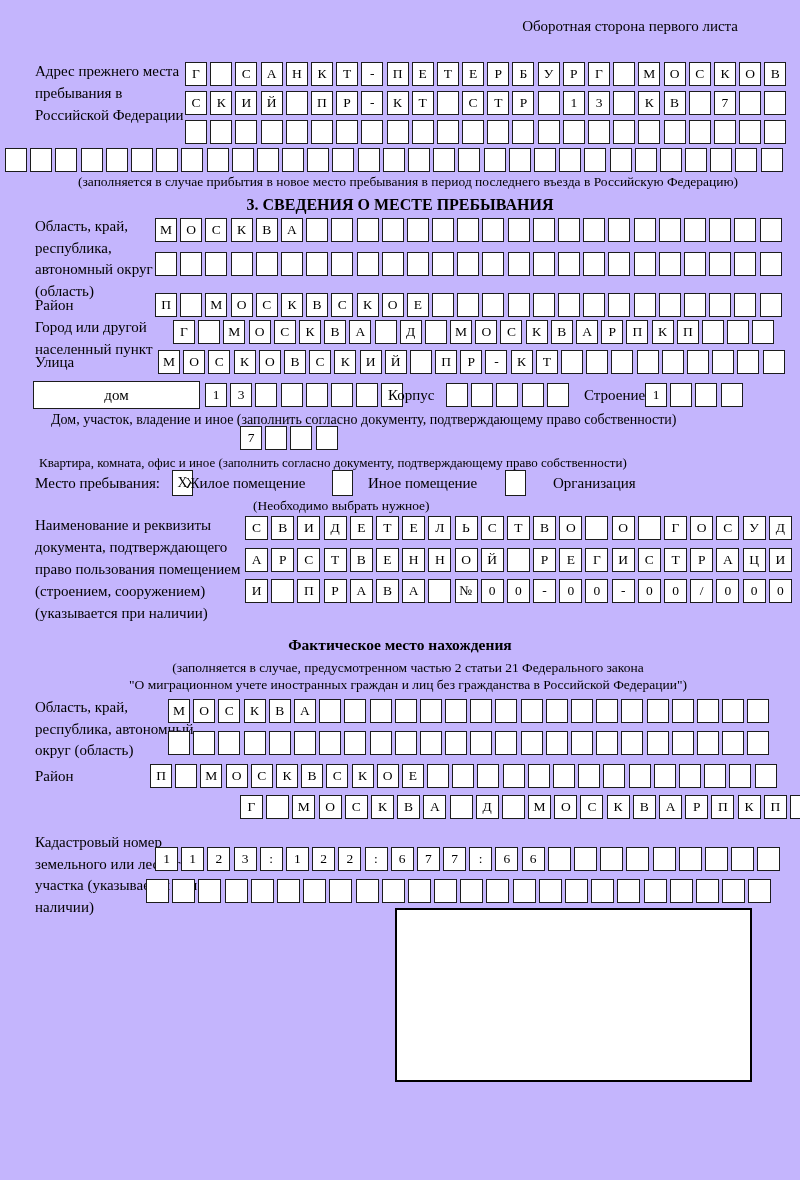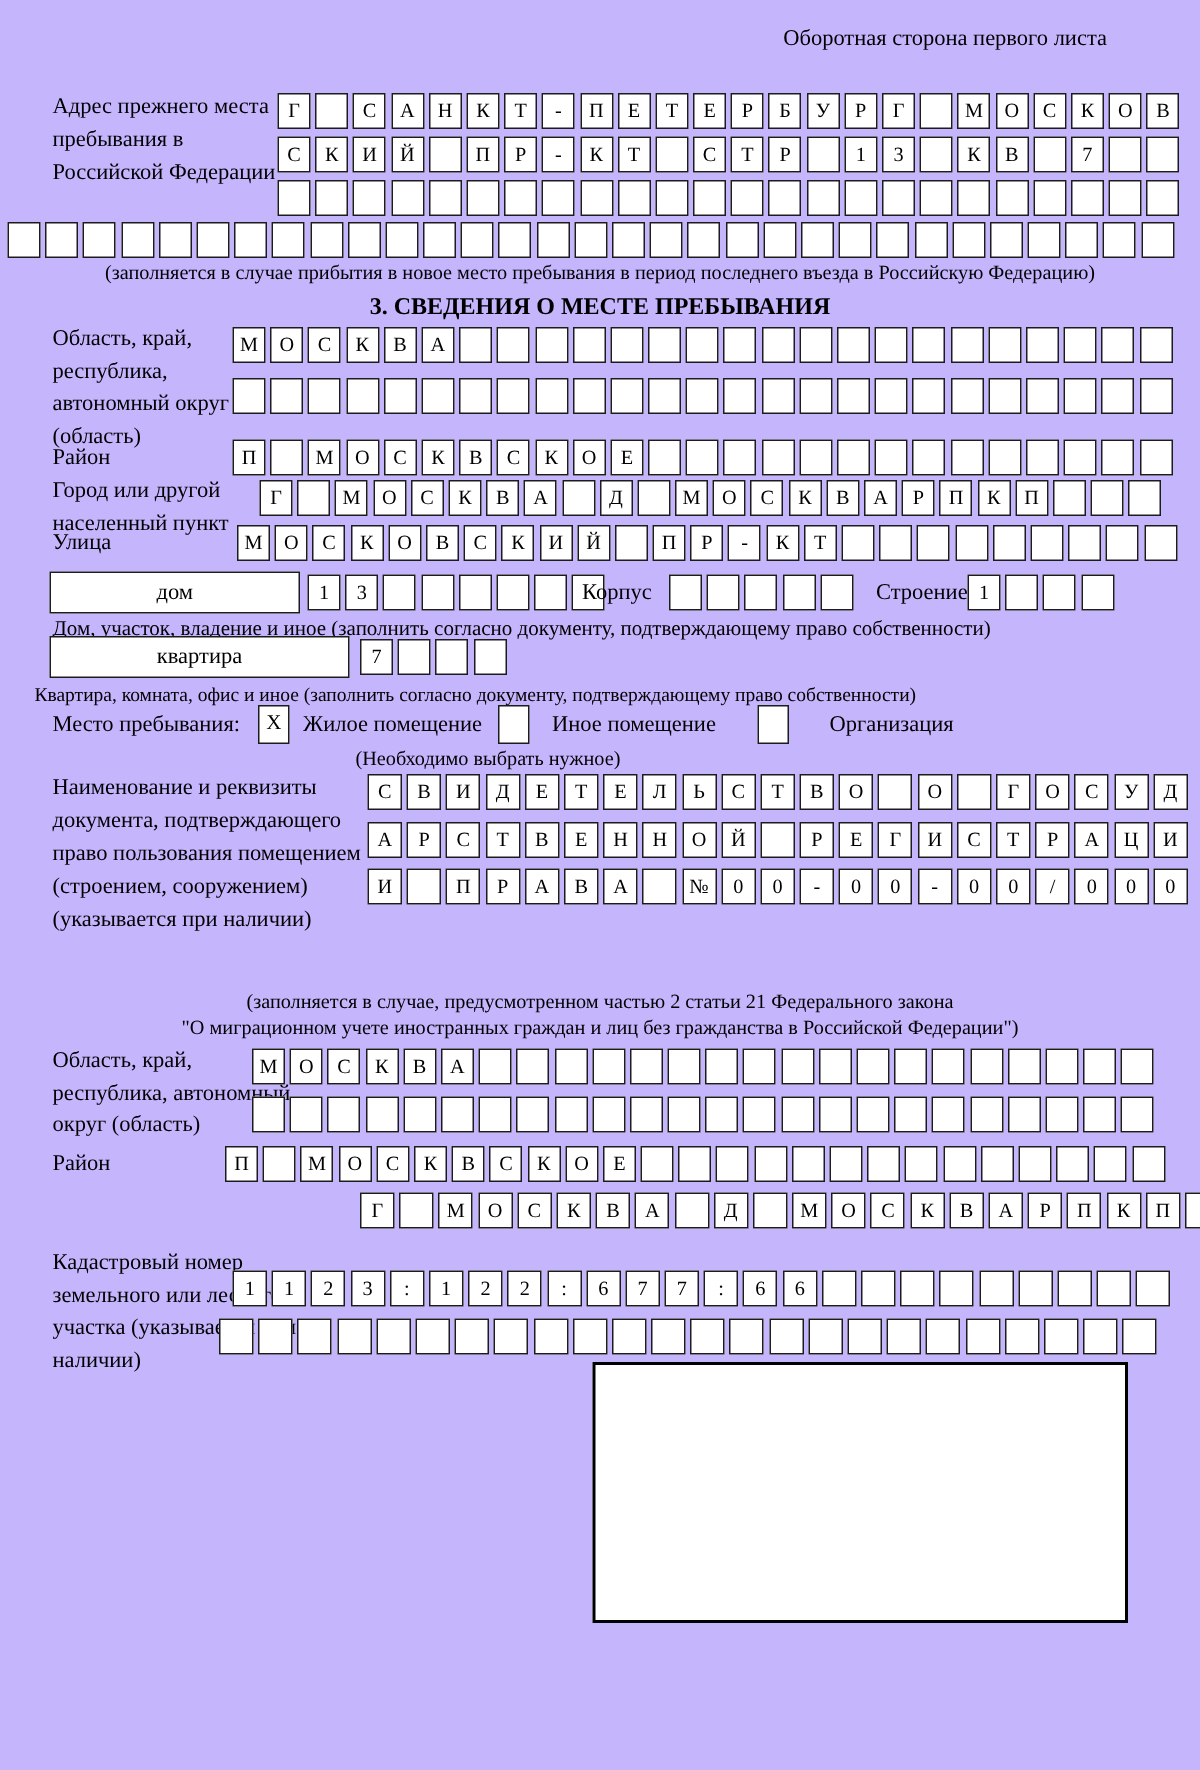--- a/index.html
+++ b/index.html
@@ -2,21 +2,21 @@
 <html><head>
 <meta charset="utf-8">
 <style>
   * { margin:0; padding:0; box-sizing:border-box; }
   html,body { width:800px; height:1180px; background:#ffffff; color:#000;
               font-family:"Liberation Serif", serif; }
   .page { position:relative; width:800px; height:1180px; background:#c4b5fd; overflow:hidden; }
 
   .abs { position:absolute; }
   .lbl { font-size:15px; line-height:1.45; color:#000; }
-  .note { font-size:13.5px; color:#000; }
+  .note { font-size:13.5px; color:#000;padding-left:16px; }
   .center { text-align:center; }
   .bold { font-weight:bold; }
 
   .cells { position:absolute; display:flex; }
   .cell { flex:0 0 auto; width:22px; height:24px; border:1.5px solid #1c1c1c;
           margin-right:3.2px; background:#fff;
           display:flex; align-items:center; justify-content:center;
           font-size:13.5px; font-family:"Liberation Serif", serif; }
   .cells.wide .cell { width:23px; }
 
@@ -315,32 +315,31 @@
     </div>
   <div class="abs lbl" style="left:584px; top:385px;">Строение</div>
   <div class="cells" style="left:645px; top:383px;">
       <span class="cell">1</span>
       <span class="cell"></span>
       <span class="cell"></span>
       <span class="cell"></span>
     </div>
   <div class="abs note" style="left:35px; top:412px; font-size:14px;">Дом, участок, владение и иное (заполнить согласно документу, подтверждающему право собственности)</div>
 
-  <div class="fieldbox" style="left:33px; top:424px; width:200px; height:28px;">квартира</div>
   <div class="cells" style="left:240px; top:426px;">
       <span class="cell">7</span>
       <span class="cell"></span>
       <span class="cell"></span>
       <span class="cell"></span>
     </div>
   <div class="abs note" style="left:23px; top:455px; font-size:13px;font-family:Liberation Serif, serif;">Квартира, комната, офис и иное (заполнить согласно документу, подтверждающему право собственности)</div>
 
   <div class="abs lbl" style="left:35px; top:473px;">Место пребывания:</div>
   <div class="checkbox" style="left:172px; top:470px;">X</div>
-  <div class="abs lbl" style="left:202px; top:473px;">Жилое помещение</div>
+  <div class="abs lbl" style="left:186px; top:473px;">Жилое помещение</div>
   <div class="checkbox" style="left:332px; top:470px;"></div>
   <div class="abs lbl" style="left:368px; top:473px;">Иное помещение</div>
   <div class="checkbox" style="left:505px; top:470px;"></div>
   <div class="abs lbl" style="left:553px; top:473px;">Организация</div>
   <div class="abs note" style="left:237px; top:498px;">(Необходимо выбрать нужное)</div>
 
   <div class="abs lbl" style="left:35px; top:514px; width:212px; line-height:22px;">Наименование и реквизиты документа, подтверждающего право пользования помещением (строением, сооружением) (указывается при наличии)</div>
   <div class="cells wide" style="left:245px; top:516px;">
       <span class="cell">С</span>
       <span class="cell">В</span>
@@ -404,20 +403,21 @@
       <span class="cell">0</span>
       <span class="cell">-</span>
       <span class="cell">0</span>
       <span class="cell">0</span>
       <span class="cell">/</span>
       <span class="cell">0</span>
       <span class="cell">0</span>
       <span class="cell">0</span>
     </div>
 
+  <div class="abs lbl bold center" style="left:0; top:634px; width:800px; font-size:15.5px;">Фактическое место нахождения</div>
   <div class="abs note center" style="left:0; top:660px; width:800px;">(заполняется в случае, предусмотренном частью 2 статьи 21 Федерального закона</div>
   <div class="abs note center" style="left:0; top:677px; width:800px;">"О миграционном учете иностранных граждан и лиц без гражданства в Российской Федерации")</div>
 
   <div class="abs lbl" style="left:35px; top:697px; width:165px; line-height:21.5px;">Область, край, республика, автономный округ (область)</div>
   <div class="cells" style="left:168px; top:699px;">
       <span class="cell">М</span>
       <span class="cell">О</span>
       <span class="cell">С</span>
       <span class="cell">К</span>
       <span class="cell">В</span>

